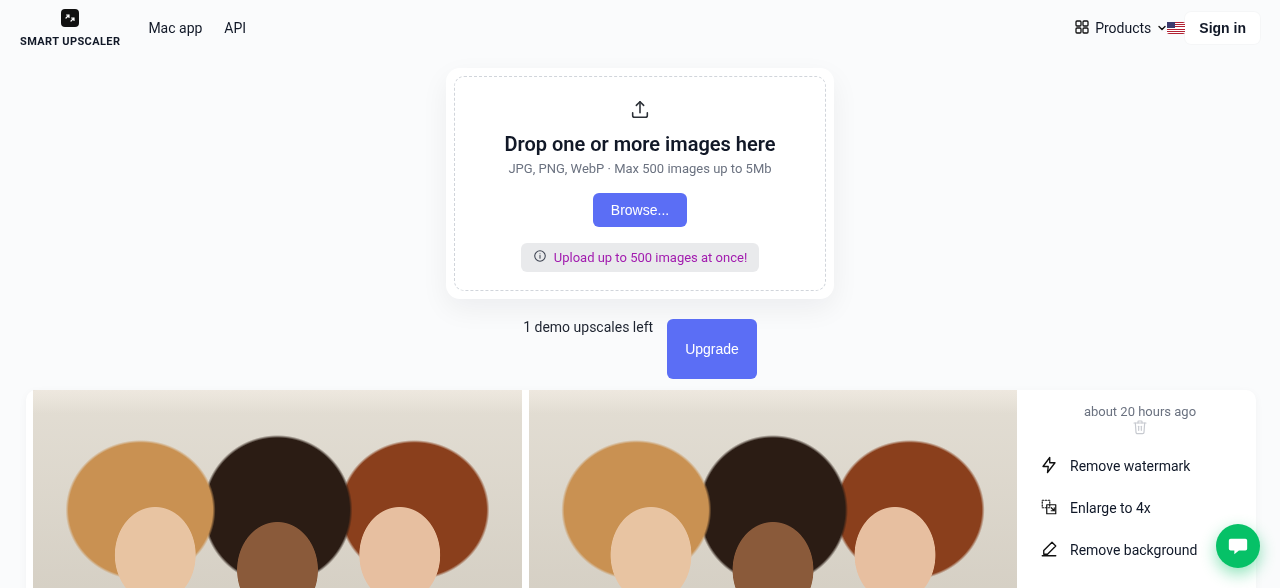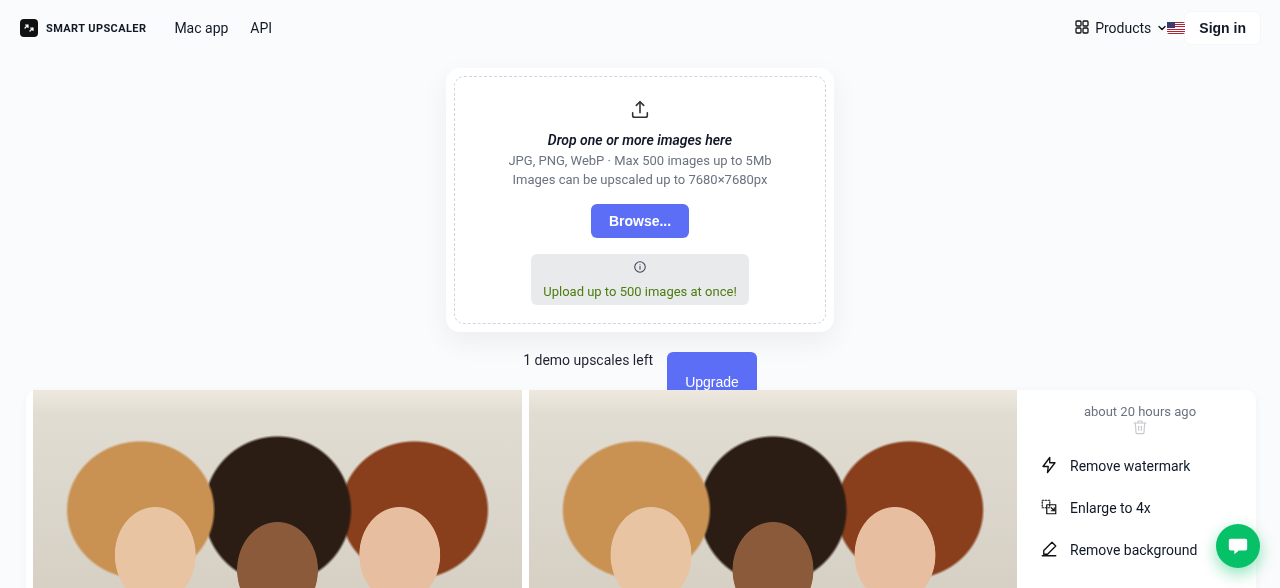--- a/index.html
+++ b/index.html
@@ -25,21 +25,21 @@
     position:relative;
   }
 
   
   .header{
     display:flex;
     align-items:center;
     height:56px;
     padding:0 20px;
   }
-  .logo-wrap{display:flex;align-items:center;gap:8px;margin-right:28px;}
+  .logo-wrap{display:flex;align-items:center;gap:8px;margin-right:28px;flex-direction:column;}
   .logo-box{
     width:18px;height:18px;border-radius:4px;background:#111;display:flex;align-items:center;justify-content:center;
   }
   .logo-box svg{display:block;}
   .logo-text{font-size:11px;font-weight:700;letter-spacing:.4px;}
   .nav{display:flex;gap:22px;}
   .nav a{color:var(--text);text-decoration:none;font-size:14px;}
   .header-right{margin-left:auto;display:flex;align-items:center;}
   .products{display:flex;align-items:center;gap:6px;color:var(--text);cursor:pointer;font-size:14px;}
   .flag{width:18px;height:12px;border-radius:2px;background:linear-gradient(#b22234 0 7.7%,#fff 7.7% 15.4%,#b22234 15.4% 23%,#fff 23% 30.8%,#b22234 30.8% 38.5%,#fff 38.5% 46.2%,#b22234 46.2% 53.8%,#fff 53.8% 61.5%,#b22234 61.5% 69.2%,#fff 69.2% 76.9%,#b22234 76.9% 84.6%,#fff 84.6% 92.3%,#b22234 92.3% 100%);position:relative;}
@@ -59,29 +59,29 @@
     padding:8px;
     box-shadow:0 10px 28px rgba(17,24,39,0.06);
   }
   .dropzone{
     border:1.5px dashed #d1d5db;
     border-radius:10px;
     padding:22px 18px 18px;
     display:flex;flex-direction:column;align-items:center;text-align:center;
   }
   .upload-icon{color:#2b2f36;margin-bottom:8px;}
-  .dz-title{font-size:14px;font-weight:600;margin-bottom:4px;font-style:italic;}
+  .dz-title{font-size:20px;font-weight:600;margin-bottom:4px;}
   .dz-sub{font-size:13px;color:var(--muted);line-height:1.45;}
   .browse-btn{
     margin-top:14px;background:var(--primary);color:#fff;border:none;border-radius:6px;
-    padding:9px 18px;font-size:14px;font-weight:700;cursor:pointer;
+    padding:9px 18px;font-size:14px;font-weight:400;cursor:pointer;
   }
   .info-pill{
     margin-top:16px;background:var(--pill);border-radius:6px;
-    padding:6px 12px;display:flex;align-items:center;gap:7px;color:#4d7c0f;font-size:13px;flex-direction:column;
+    padding:6px 12px;display:flex;align-items:center;gap:7px;color:#a21caf;font-size:13px;
   }
 
   
   .demo-row{margin-top:20px;display:flex;align-items:flex-start;gap:14px;}
   .demo-text{color:#1e2430;font-size:14px;}
   .upgrade-btn{
     background:var(--primary);color:#fff;border:none;border-radius:6px;
     padding:22px 18px;font-size:14px;font-weight:500;cursor:pointer;
   }
 
@@ -173,21 +173,20 @@
     <div class="dropzone">
       <span class="upload-icon">
         <svg width="22" height="22" viewBox="0 0 24 24" fill="none" stroke="#2b2f36" stroke-width="1.7" stroke-linecap="round" stroke-linejoin="round">
           <path d="M4 15v3a2 2 0 0 0 2 2h12a2 2 0 0 0 2-2v-3"></path>
             <path d="M12 3v12"></path>
             <path d="M8 7l4-4 4 4"></path>
         </svg>
       </span>
       <div class="dz-title">Drop one or more images here</div>
       <div class="dz-sub">JPG, PNG, WebP · Max 500 images up to 5Mb</div>
-      <div class="dz-sub">Images can be upscaled up to 7680×7680px</div>
       <button class="browse-btn">Browse...</button>
       <div class="info-pill">
         <span>
           <svg width="14" height="14" viewBox="0 0 24 24" fill="none" stroke="#3d4351" stroke-width="1.8" stroke-linecap="round">
             <circle cx="12" cy="12" r="9"></circle>
               <line x1="12" y1="8" x2="12" y2="8.01"></line>
               <line x1="12" y1="11" x2="12" y2="16"></line>
           </svg>
         </span>
         <span>Upload up to 500 images at once!</span>

